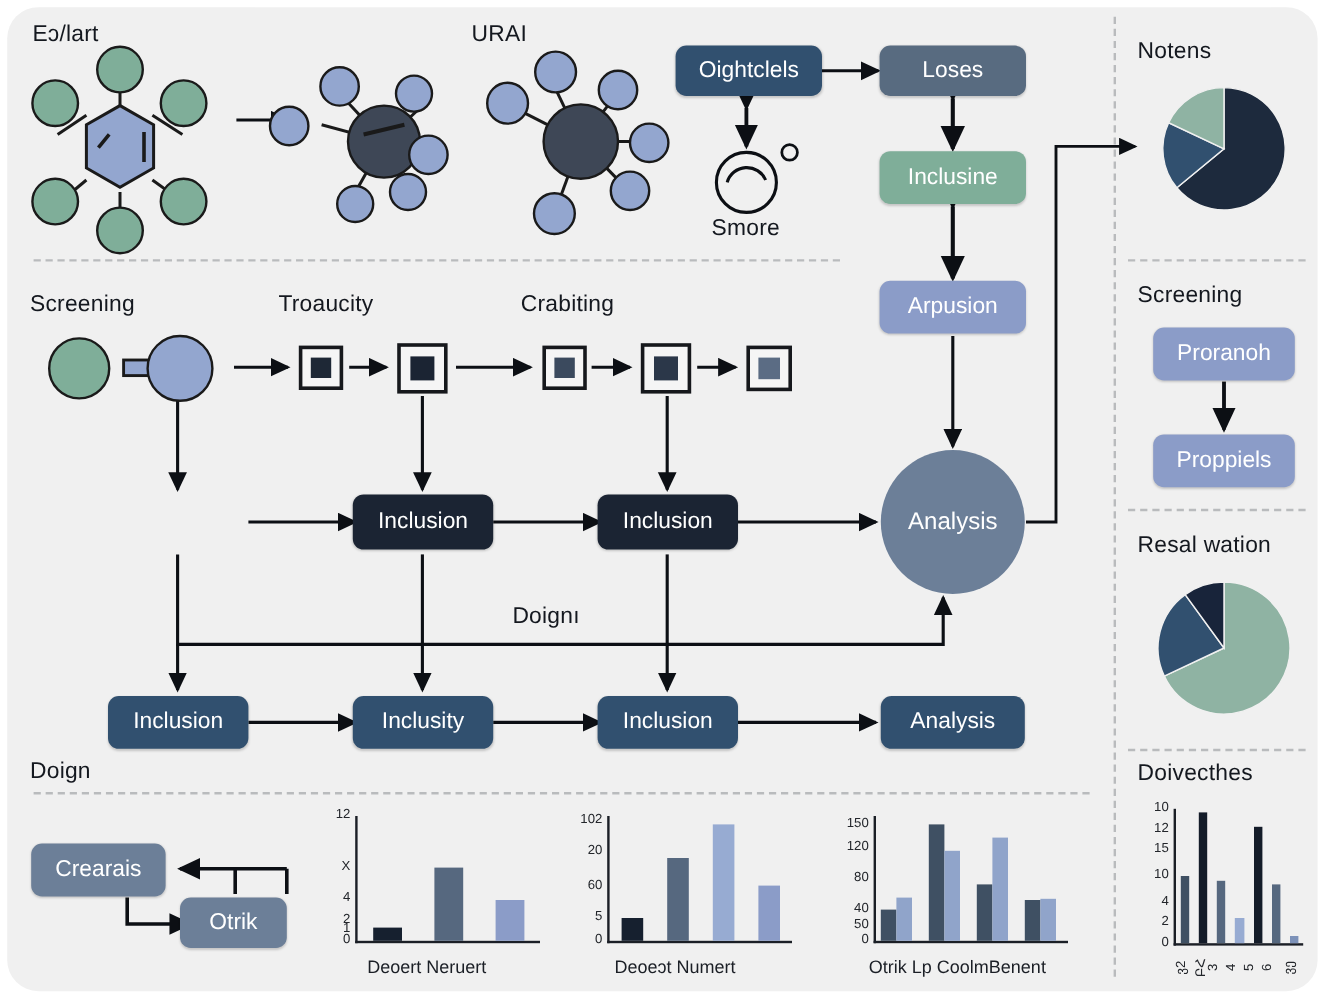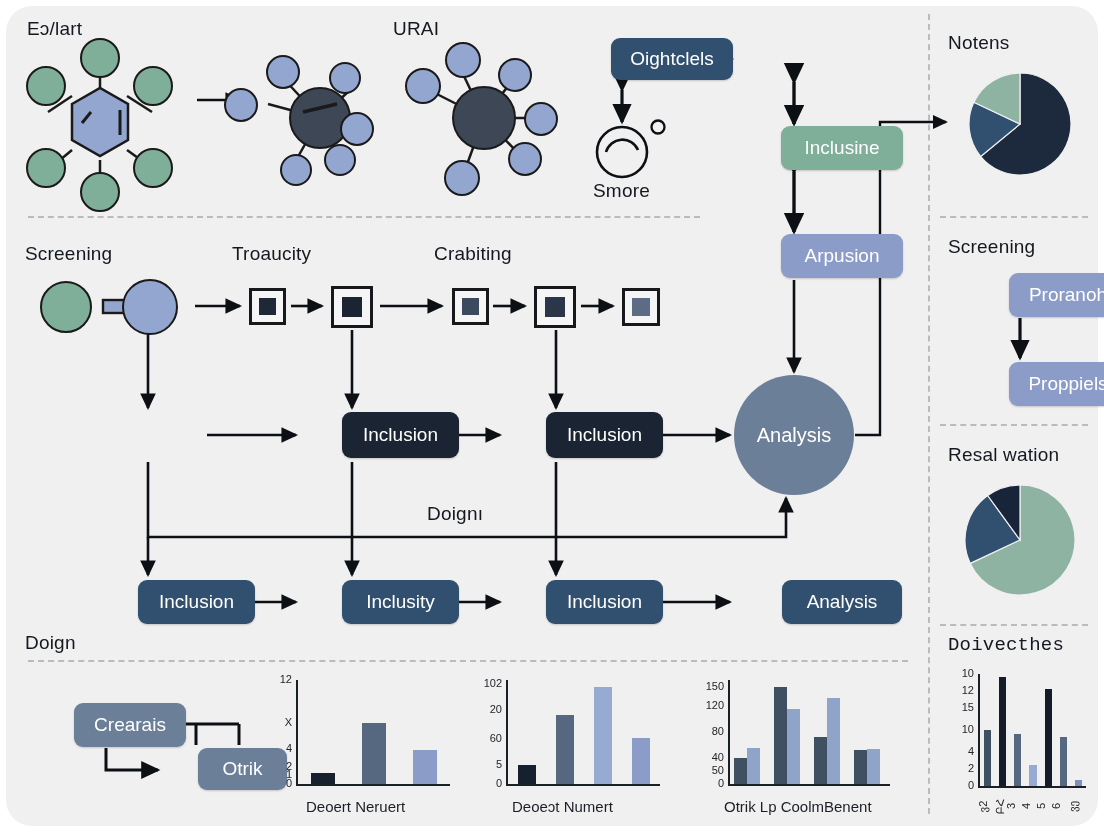--- a/index.html
+++ b/index.html
@@ -4,21 +4,21 @@
 <title>Diagram</title>
 <style>
   html,body{margin:0;padding:0;background:#ffffff;}
   body{font-family:"Liberation Sans", sans-serif;}
   #stage{position:relative;width:1104px;height:832px;background:#ffffff;overflow:hidden;}
   #canvas{position:absolute;left:6px;top:6px;width:1092px;height:820px;
           background:#f0f0f0;border-radius:26px;}
   .lbl{position:absolute;color:#14181f;font-size:19px;letter-spacing:.2px;white-space:nowrap;}
   .box{position:absolute;display:flex;align-items:center;justify-content:center;
        border-radius:9px;color:#ffffff;font-size:19px;white-space:nowrap;
-       box-shadow:0 1px 2px rgba(0,0,0,.18);margin-left:48px;}
+       box-shadow:0 1px 2px rgba(0,0,0,.18);}
   .box.dark{background:#1b2433;}
   .box.navy{background:#31506f;}
   .box.slate{background:#586b80;}
   .box.green{background:#7fae99;}
   .box.peri{background:#8b9cc8;}
   .box.steel{background:#6c7f98;}
   .circ{position:absolute;border-radius:50%;}
   .node{position:absolute;border-radius:50%;border:2.5px solid #1a1a1a;box-sizing:border-box;}
   .nodegreen{background:#7fae99;}
   .nodeblue{background:#93a6cf;}
@@ -173,20 +173,21 @@
   <div class="node nodeblue" style="left:445px;top:42px;width:36px;height:36px;"></div>
   <div class="node nodeblue" style="left:405px;top:68px;width:36px;height:36px;"></div>
   <div class="node nodeblue" style="left:498px;top:58px;width:34px;height:34px;"></div>
   <div class="node nodeblue" style="left:524px;top:102px;width:34px;height:34px;"></div>
   <div class="node nodeblue" style="left:444px;top:160px;width:36px;height:36px;"></div>
   <div class="node nodeblue" style="left:508px;top:142px;width:34px;height:34px;"></div>
 
   <div class="lbl" style="left:593px;top:180px;">Smore</div>
 
   <div class="box navy" style="left:563px;top:38px;width:122px;height:42px;">Oightclels</div>
+  <div class="box slate" style="left:733px;top:38px;width:122px;height:42px;">Loses</div>
   <div class="box green" style="left:733px;top:126px;width:122px;height:44px;">Inclusine</div>
   <div class="box peri" style="left:733px;top:234px;width:122px;height:44px;">Arpusion</div>
 
   <div class="lbl" style="left:25px;top:243px;">Screening</div>
   <div class="lbl" style="left:232px;top:243px;">Troaucity</div>
   <div class="lbl" style="left:434px;top:243px;">Crabiting</div>
 
   <div class="node nodegreen" style="left:40px;top:281px;width:52px;height:52px;"></div>
   <div class="node nodeblue" style="left:122px;top:279px;width:56px;height:56px;"></div>
 
@@ -301,21 +302,21 @@
 
   <div class="lbl" style="left:948px;top:444px;">Resal wation</div>
   <div class="chart" style="left:964px;top:484px;width:112px;height:112px;">
     <svg width="112" height="112" id="pie1">
         <path d="M56,56 L56,1 A55,55 0 1,1 6.234512114368911,79.41786103607896 Z" fill="#8fb3a3" stroke="#f0f0f0" stroke-width="1.2"></path>
         <path d="M56,56 L6.234512114368911,79.41786103607896 A55,55 0 0,1 23.67181112391401,11.504065309377864 Z" fill="#31506f" stroke="#f0f0f0" stroke-width="1.2"></path>
         <path d="M56,56 L23.67181112391401,11.504065309377864 A55,55 0 0,1 56.000000000000036,1 Z" fill="#18243a" stroke="#f0f0f0" stroke-width="1.2"></path>
       </svg>
   </div>
 
-  <div class="lbl" style="left:948px;top:634px;font-family:Liberation Mono, monospace;">Doivecthes</div>
+  <div class="lbl" style="left:948px;top:634px;">Doivecthes</div>
   <div class="chart" style="left:948px;top:668px;width:150px;height:158px;">
     <div class="plot" id="p3" style="left:30px;top:6px;width:106px;height:112px;">
       <div class="bars">
           <div class="bar" style="left: 3.93714px; width: 7.26857px; height: 56px; background: rgb(63, 80, 99);"></div>
           <div class="bar" style="left: 19.08px; width: 7.26857px; height: 109.2px; background: rgb(20, 28, 41);"></div>
           <div class="bar" style="left: 34.2229px; width: 7.26857px; height: 51.52px; background: rgb(86, 104, 127);"></div>
           <div class="bar" style="left: 49.3657px; width: 7.26857px; height: 20.72px; background: rgb(151, 171, 210);"></div>
           <div class="bar" style="left: 64.5086px; width: 7.26857px; height: 96.88px; background: rgb(20, 28, 41);"></div>
           <div class="bar" style="left: 79.6514px; width: 7.26857px; height: 49.28px; background: rgb(86, 104, 127);"></div>
           <div class="bar" style="left: 94.7943px; width: 7.26857px; height: 5.6px; background: rgb(125, 146, 185);"></div>

